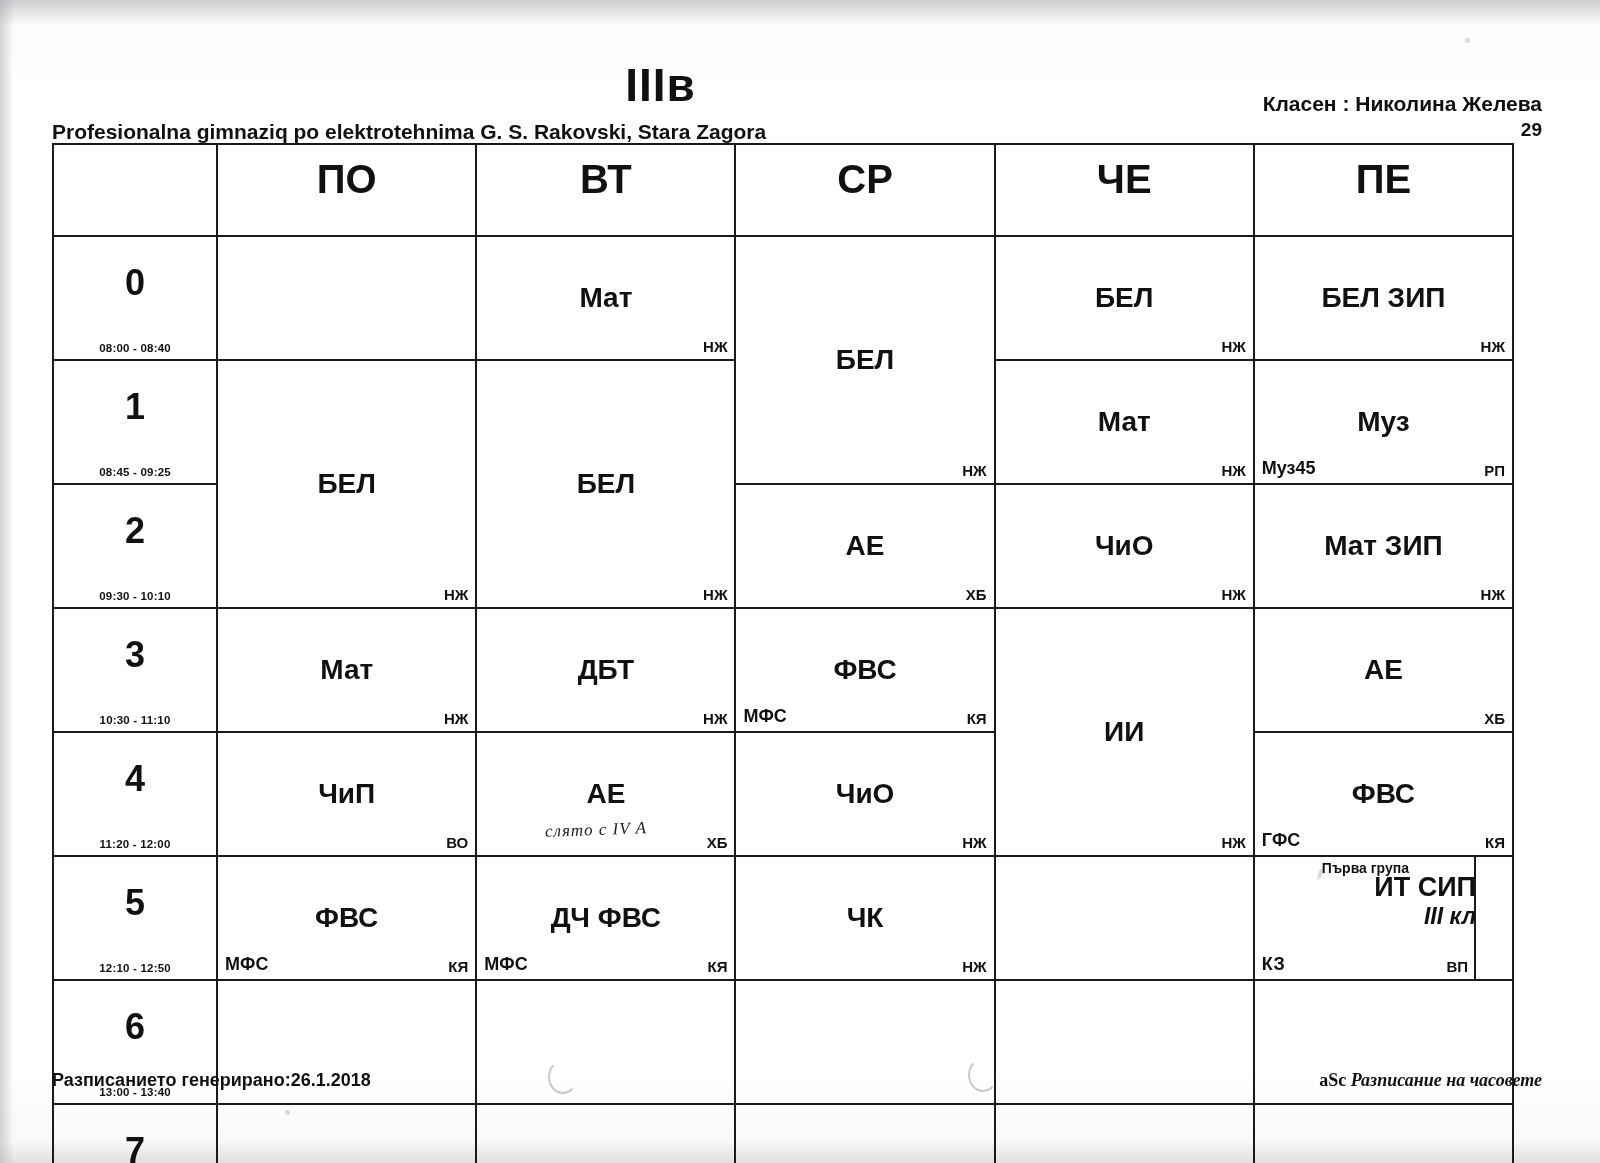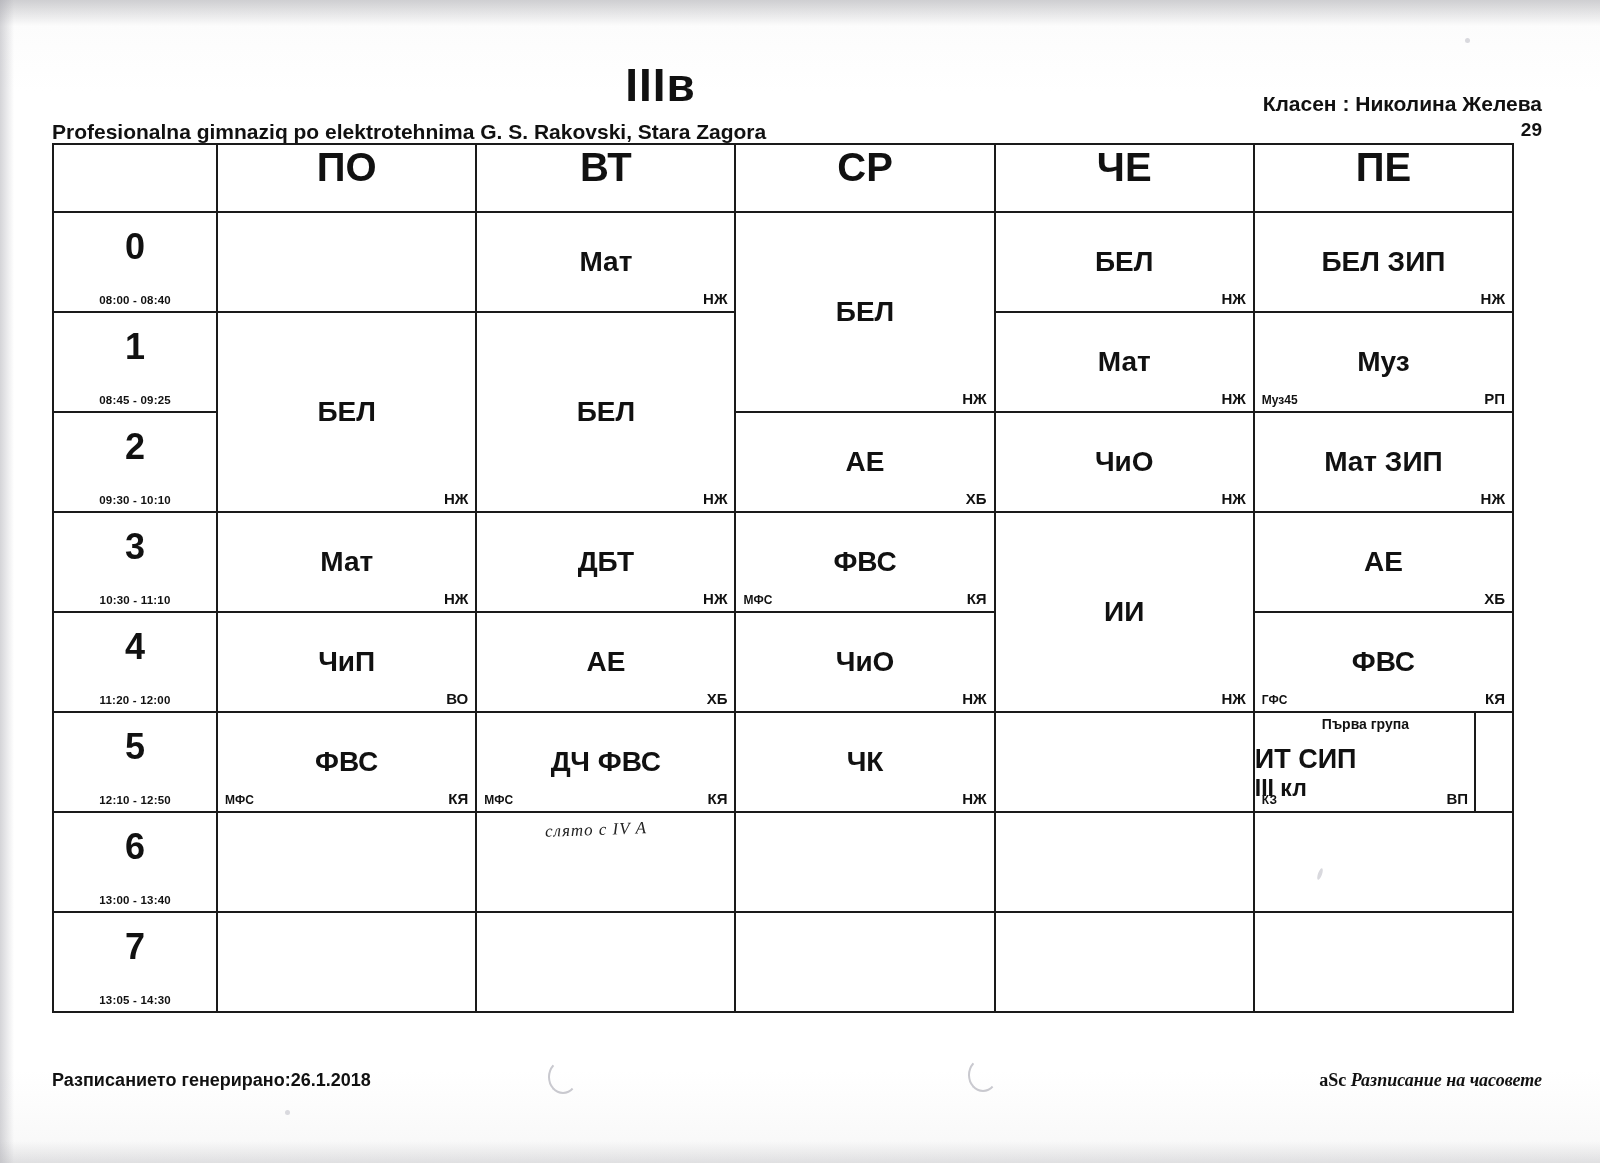--- a/index.html
+++ b/index.html
@@ -75,21 +75,21 @@
   table.tt {
     position: absolute;
     top: 143px;
     left: 52px;
     width: 1462px;
     border-collapse: collapse;
     table-layout: fixed;
   }
   table.tt td, table.tt th {
     border: 2px solid #1a1a1a;
-    padding: 0;
+    padding: 12px;
     vertical-align: top;
   }
   .col-hour { width: 164px; }
   .col-day  { width: 259px; }
 
   thead th {
     height: 66px;
     font-size: 40px;
     font-weight: 700;
     text-align: center;
@@ -132,21 +132,21 @@
   .subject {
     font-size: 28px;
     font-weight: 600;
     line-height: 1.15;
     text-align: center;
   }
   .tag-left {
     position: absolute;
     left: 7px;
     bottom: 4px;
-    font-size: 12px;
+    font-size: 18px;
     font-weight: 600;
   }
   .tag-right {
     position: absolute;
     right: 7px;
     bottom: 4px;
     font-size: 15px;
     font-weight: 600;
   }
   .empty { }
@@ -161,28 +161,28 @@
   .group-label {
     position: absolute;
     top: 3px;
     left: 0; right: 36px;
     text-align: center;
     font-size: 14px;
     font-weight: 600;
   }
   .group-subject {
     position: absolute;
-    top: 32px;
+    top: 16px;
     left: 0; right: 36px;
-    text-align: left;
+    text-align: right;
     font-size: 27px;
     font-weight: 600;
     line-height: 1.05;
   }
-  .group-subject .l2 { font-size: 23px; }
+  .group-subject .l2 { font-size: 23px; font-style: italic; }
 
   
   .handwriting {
     position: absolute;
     font-family: "Liberation Serif", serif;
     font-style: italic;
     font-size: 17px;
     color: #222;
     letter-spacing: 1px;
     transform: rotate(-2deg);

